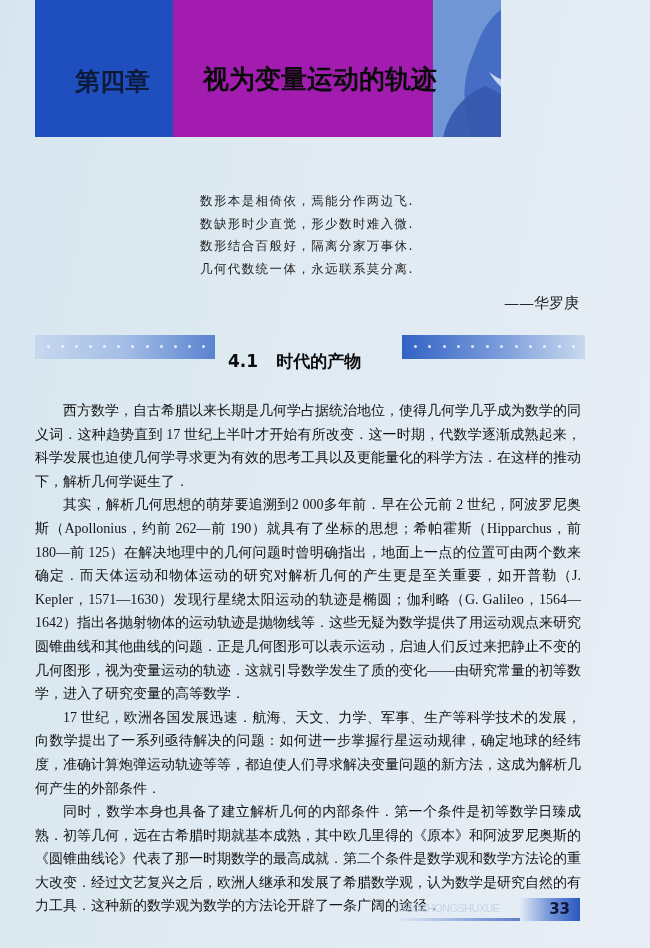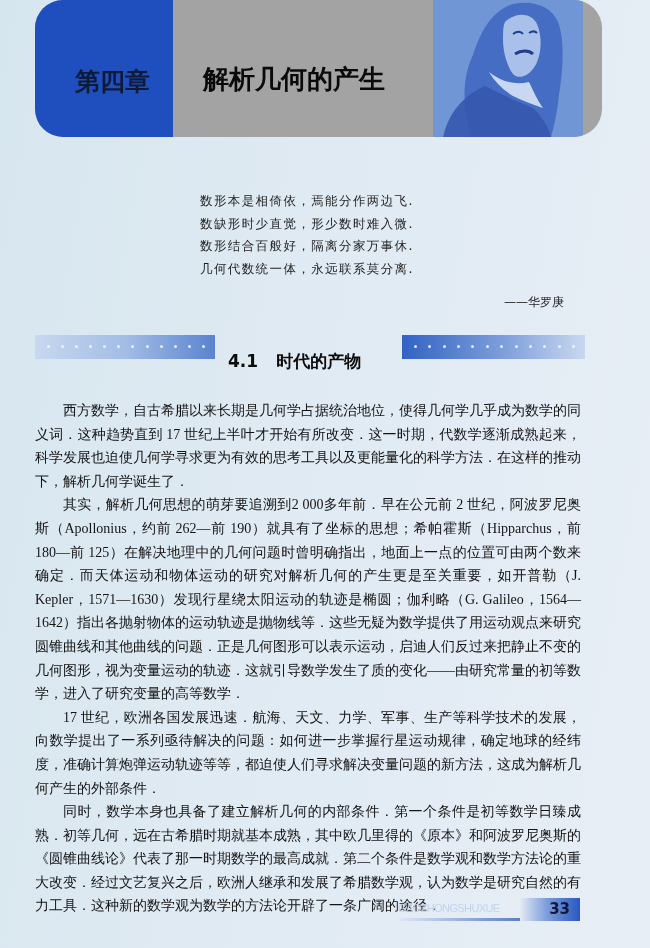--- a/index.html
+++ b/index.html
@@ -12,25 +12,24 @@
       position: relative;
       overflow: hidden;
       background: linear-gradient(100deg, #d6e6ef 0%, #dfeaf2 40%, #e3ecf4 70%, #e8eef5 100%);
       font-family: "DejaVu Serif", "Liberation Serif", serif;
       color: #141414;
     }
     .banner {
       position: absolute;
       left: 35px;
       top: 0;
-      width: 567px;
+      width: 466px;
       height: 137px;
-      background: #a3a3a3;
+      background: #a21caf;
       overflow: hidden;
-      border-radius: 28px;
     }
     .banner-dark {
       position: absolute;
       left: 0;
       top: 0;
       width: 138px;
       height: 137px;
       background: #1f4fbe;
     }
     .portrait {
@@ -81,21 +80,21 @@
       font-size: 12.5px;
       line-height: 22.5px;
       color: #1e1e1e;
       letter-spacing: 1.4px;
     }
     .poem-line { white-space: nowrap; }
     .poem-author {
       position: absolute;
       left: 504px;
       top: 294px;
-      font-size: 12px;
+      font-size: 15px;
       color: #1e1e1e;
       white-space: nowrap;
     }
     .section-bar {
       position: absolute;
       top: 335px;
       height: 24px;
     }
     .section-bar.left {
       left: 35px;
@@ -202,21 +201,21 @@
 
       <path d="M56,72 C66,80 80,86 96,82 C100,90 104,100 110,108 C98,104 88,100 80,96 C70,90 62,82 56,72 Z" fill="#c9d8f2"></path>
 
       <path d="M10,137 C16,112 30,96 52,86 C64,92 80,100 100,108 C110,118 116,128 118,137 Z" fill="#3557ae" opacity="0.9"></path>
 
       <path d="M82,54 C88,50 96,50 100,54" stroke="#1f3f8a" stroke-width="3" fill="none"></path>
       <path d="M80,34 C84,31 88,31 90,34" stroke="#1f3f8a" stroke-width="2" fill="none"></path>
       <path d="M96,33 C99,31 102,31 104,33" stroke="#1f3f8a" stroke-width="2" fill="none"></path>
     </svg>
   </div>
-  <div class="title-1">解析几何的产生</div>
+  <div class="title-1">视为变量运动的轨迹</div>
 </div>
 
 <div class="poem">
   <div class="poem-line">数形本是相倚依，焉能分作两边飞.</div>
   <div class="poem-line">数缺形时少直觉，形少数时难入微.</div>
   <div class="poem-line">数形结合百般好，隔离分家万事休.</div>
   <div class="poem-line">几何代数统一体，永远联系莫分离.</div>
 </div>
 <div class="poem-author">——华罗庚</div>
 

